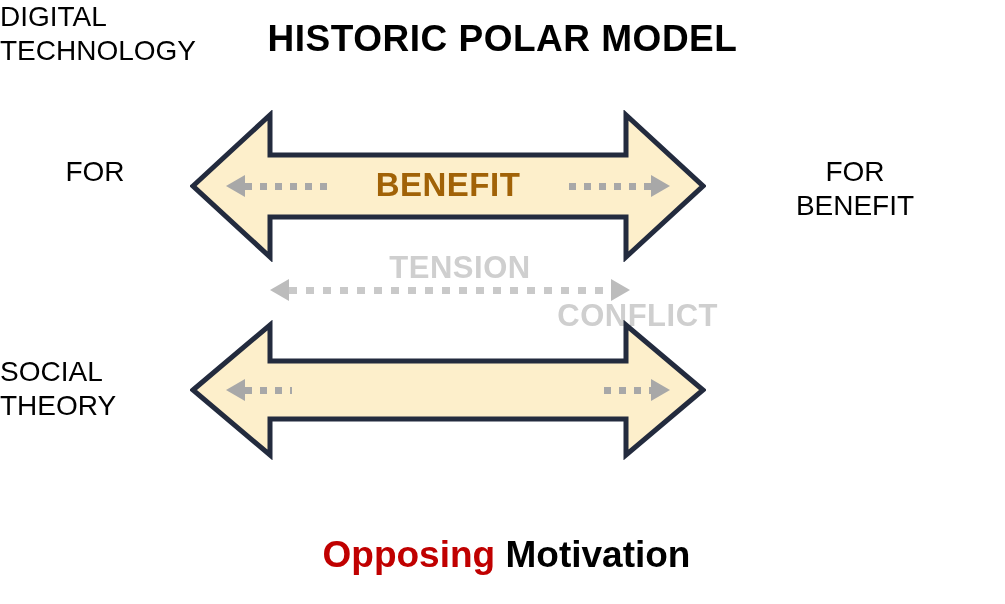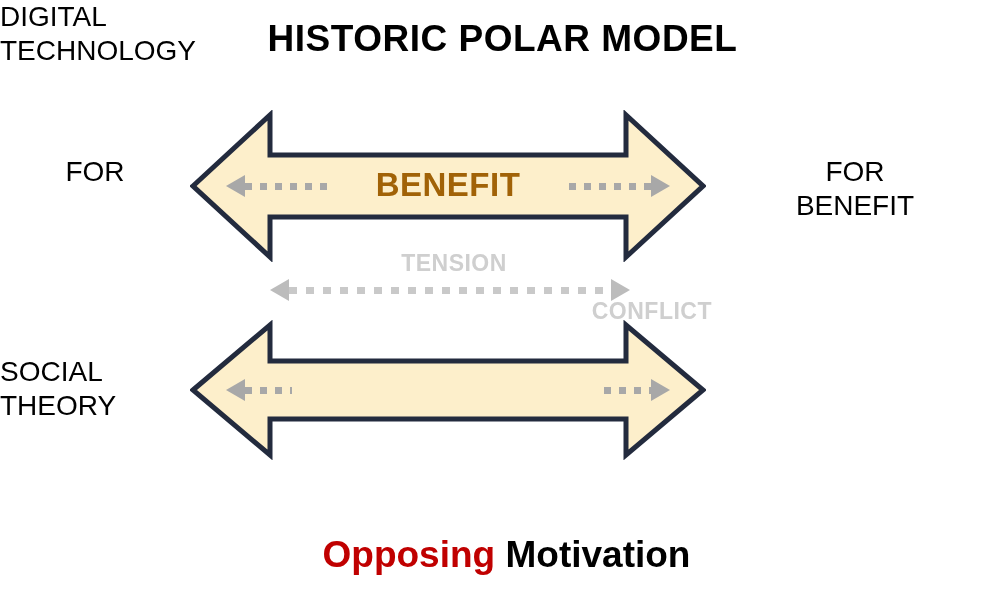--- a/index.html
+++ b/index.html
@@ -107,24 +107,24 @@
   
   #tension-zone {
     position: absolute;
     left: 190px;
     top: 250px;
     width: 516px;
     height: 82px;
   }
   .tension-text {
     position: absolute;
-    left: 6px;
-    width: 516px;
-    text-align: center;
-    font-size: 23px;
+    left: 12px;
+    width: 516px;
+    text-align: center;
+    font-size: 31px;
     font-weight: bold;
     color: #cfcfcf;
     letter-spacing: 0.5px;
     white-space: nowrap;
   }
   #tension-word  { top: 0px; }
   #conflict-word { top: 48px; text-align: right; }
 
   #tension-arrow {
     position: absolute;

